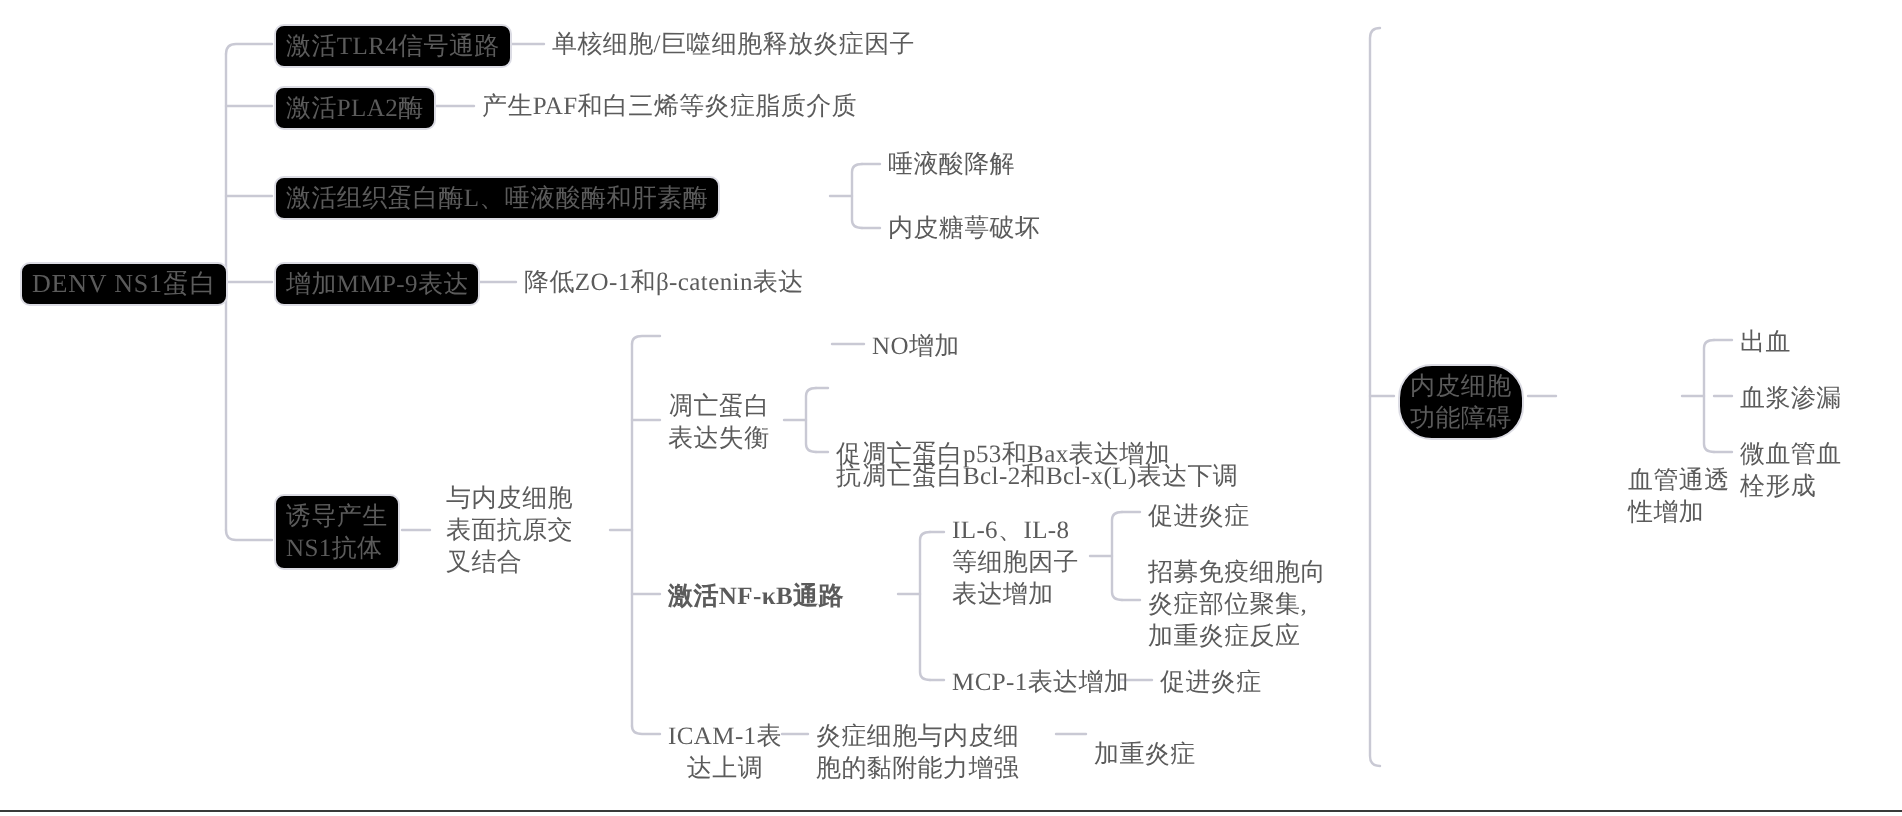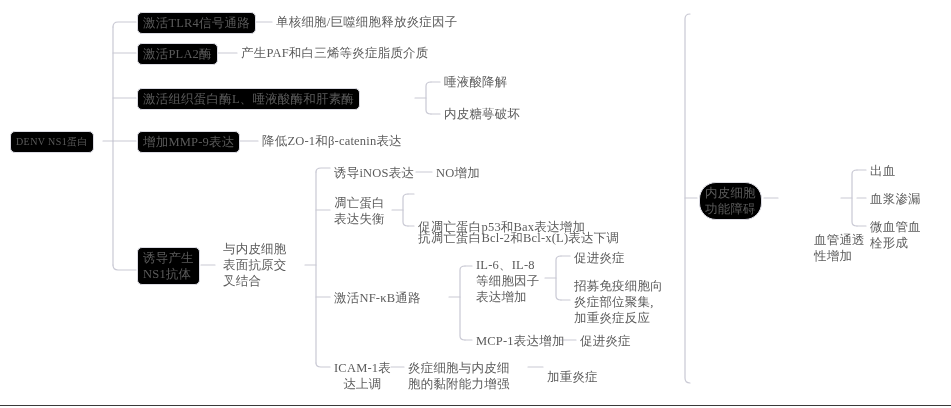--- a/index.html
+++ b/index.html
@@ -22,21 +22,21 @@
     letter-spacing:0.2px;
   }
   .boxed{
     border:1px solid #dcdce4;
     border-radius:5px;
     background:#000000;
     padding:2px 5px;
   }
   .plain{padding:2px 2px;}
   .root{
-    font-size:10px;
+    font-size:13px;
     letter-spacing:0.4px;
   }
   .bottomrule{
     position:absolute;left:0;top:405px;width:951px;height:1px;background:#3a3a3a;
   }
 </style>
 </head>
 <body>
 
 <div id="canvas">
@@ -122,29 +122,28 @@
 
   <div class="node boxed" style="left:137px;top:131px;">增加MMP-9表达</div>
   <div class="node plain" style="left:260px;top:131px;">降低ZO-1和β-catenin表达</div>
 
   <div class="node boxed" style="left:137px;top:247px;text-align:left;">诱导产生
 NS1抗体</div>
   <div class="node plain" style="left:221px;top:239px;">与内皮细胞
 表面抗原交
 叉结合</div>
 
-  <div class="node plain" style="left:332px;top:163px;">诱导iNOS表达</div>
   <div class="node plain" style="left:434px;top:163px;">NO增加</div>
 
   <div class="node plain" style="left:332px;top:193px;">凋亡蛋白
 表达失衡</div>
   <div class="node plain" style="left:416px;top:188px;margin-top:40px;">抗凋亡蛋白Bcl-2和Bcl-x(L)表达下调</div>
   <div class="node plain" style="left:416px;top:217px;">促凋亡蛋白p53和Bax表达增加</div>
 
-  <div class="node plain" style="left:332px;top:288px;">激活NF-κB通路</div>
+  <div class="node plain" style="left:332px;top:288px;font-weight:bold;">激活NF-κB通路</div>
 
   <div class="node plain" style="left:474px;top:255px;">IL-6、IL-8
 等细胞因子
 表达增加</div>
   <div class="node plain" style="left:572px;top:248px;">促进炎症</div>
   <div class="node plain" style="left:572px;top:276px;">招募免疫细胞向
 炎症部位聚集,
 加重炎症反应</div>
 
   <div class="node plain" style="left:474px;top:331px;">MCP-1表达增加</div>

